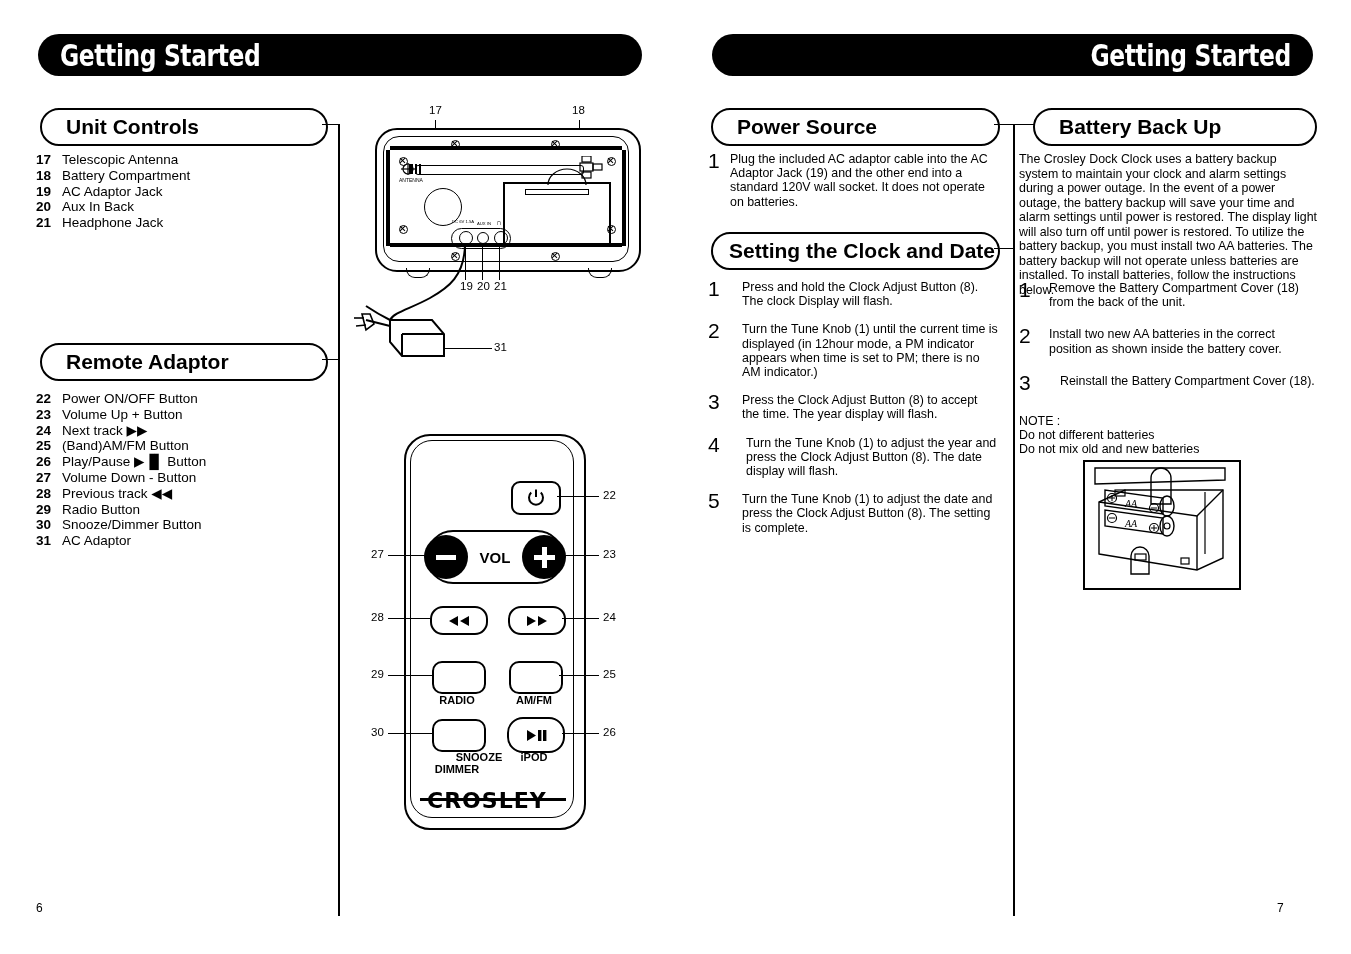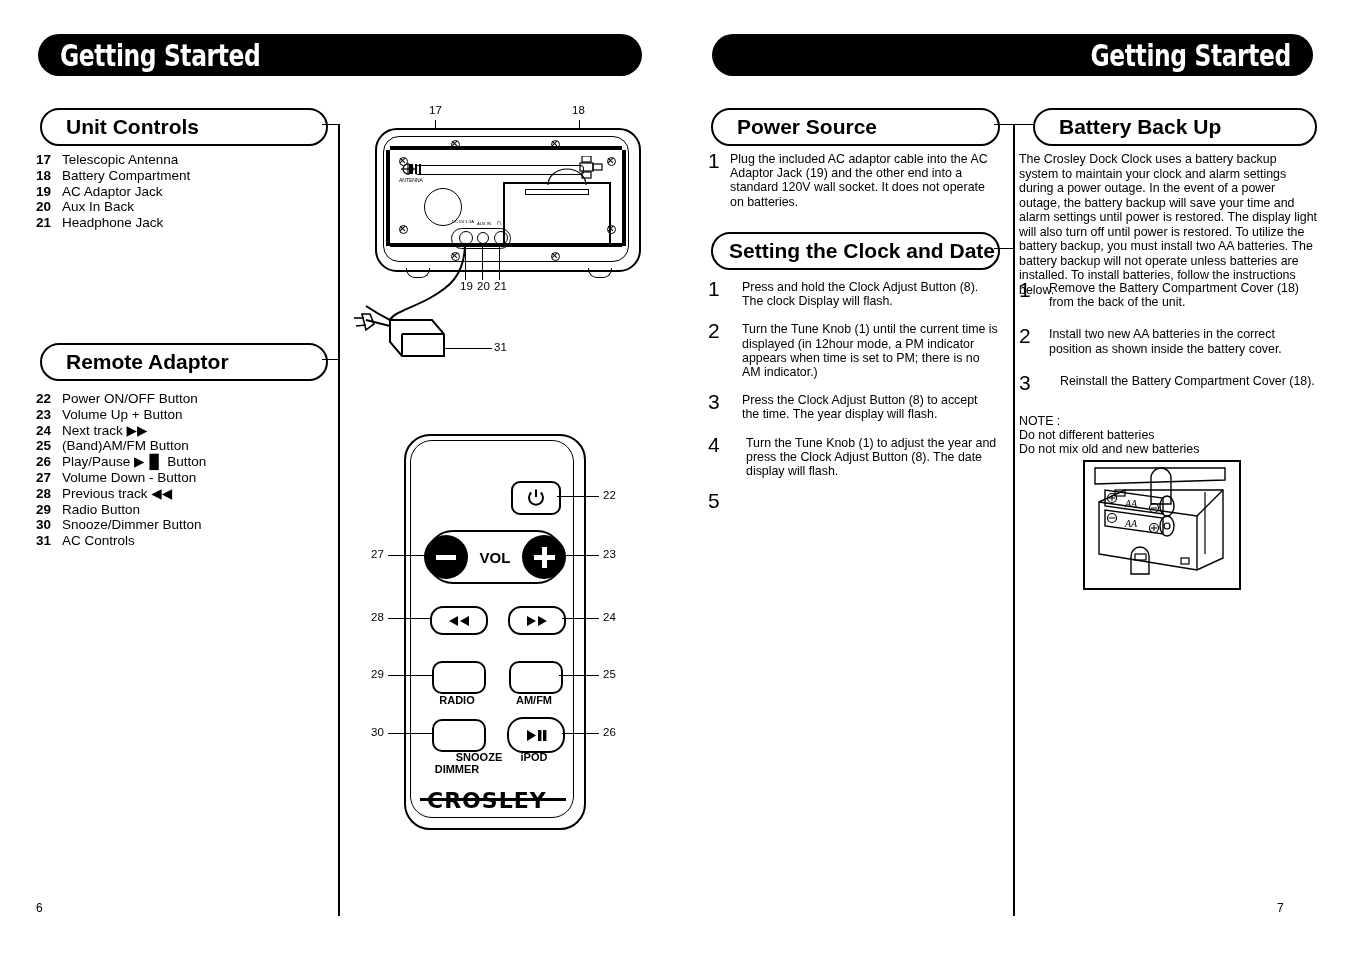--- a/index.html
+++ b/index.html
@@ -184,21 +184,21 @@
     <div class="row">
       <span class="num">29</span>
       <span class="txt">Radio Button</span>
     </div>
     <div class="row">
       <span class="num">30</span>
       <span class="txt">Snooze/Dimmer Button</span>
     </div>
     <div class="row">
       <span class="num">31</span>
-      <span class="txt">AC Controls</span>
+      <span class="txt">AC Adaptor</span>
     </div>
   </div>
 
   <div class="diagram">
 
     <span class="callout" style="left:429px;top:104px;">17</span>
     <span class="callout" style="left:572px;top:104px;">18</span>
     <div class="lead" style="left:435px;top:120px;height:55px;"></div>
     <div class="lead" style="left:579px;top:120px;height:85px;"></div>
 
@@ -396,20 +396,21 @@
     <div class="step">
       <span class="sn">3</span>
       <span class="sb" style="margin-left:12px;">Press the Clock Adjust Button (8) to accept the time. The year display will flash.</span>
     </div>
     <div class="step">
       <span class="sn">4</span>
       <span class="sb" style="margin-left:16px;">Turn the Tune Knob (1) to adjust the year and press the Clock Adjust Button (8). The date display will flash.</span>
     </div>
     <div class="step">
       <span class="sn">5</span>
+      <span class="sb" style="margin-left:12px;">Turn the Tune Knob (1) to adjust the date and press the Clock Adjust Button (8). The setting is complete.</span>
     </div>
   </div>
 
   <div class="thinh" style="left:339px;top:124px;width:20px;"></div>
   <div class="pill" style="left:357px;top:108px;width:280px;">
     <span class="pill-label" style="margin-left:24px;">Battery Back Up</span>
   </div>
 
   <div class="para" style="left:343px;top:152px;width:298px;">The Crosley Dock Clock uses a battery backup system to maintain your clock and alarm settings during a power outage. In the event of a power outage, the battery backup will save your time and alarm settings until power is restored. The display light will also turn off until power is restored. To utilize the battery backup, you must install two AA batteries. The battery backup will not operate unless batteries are installed. To install batteries, follow the instructions below.</div>
 

